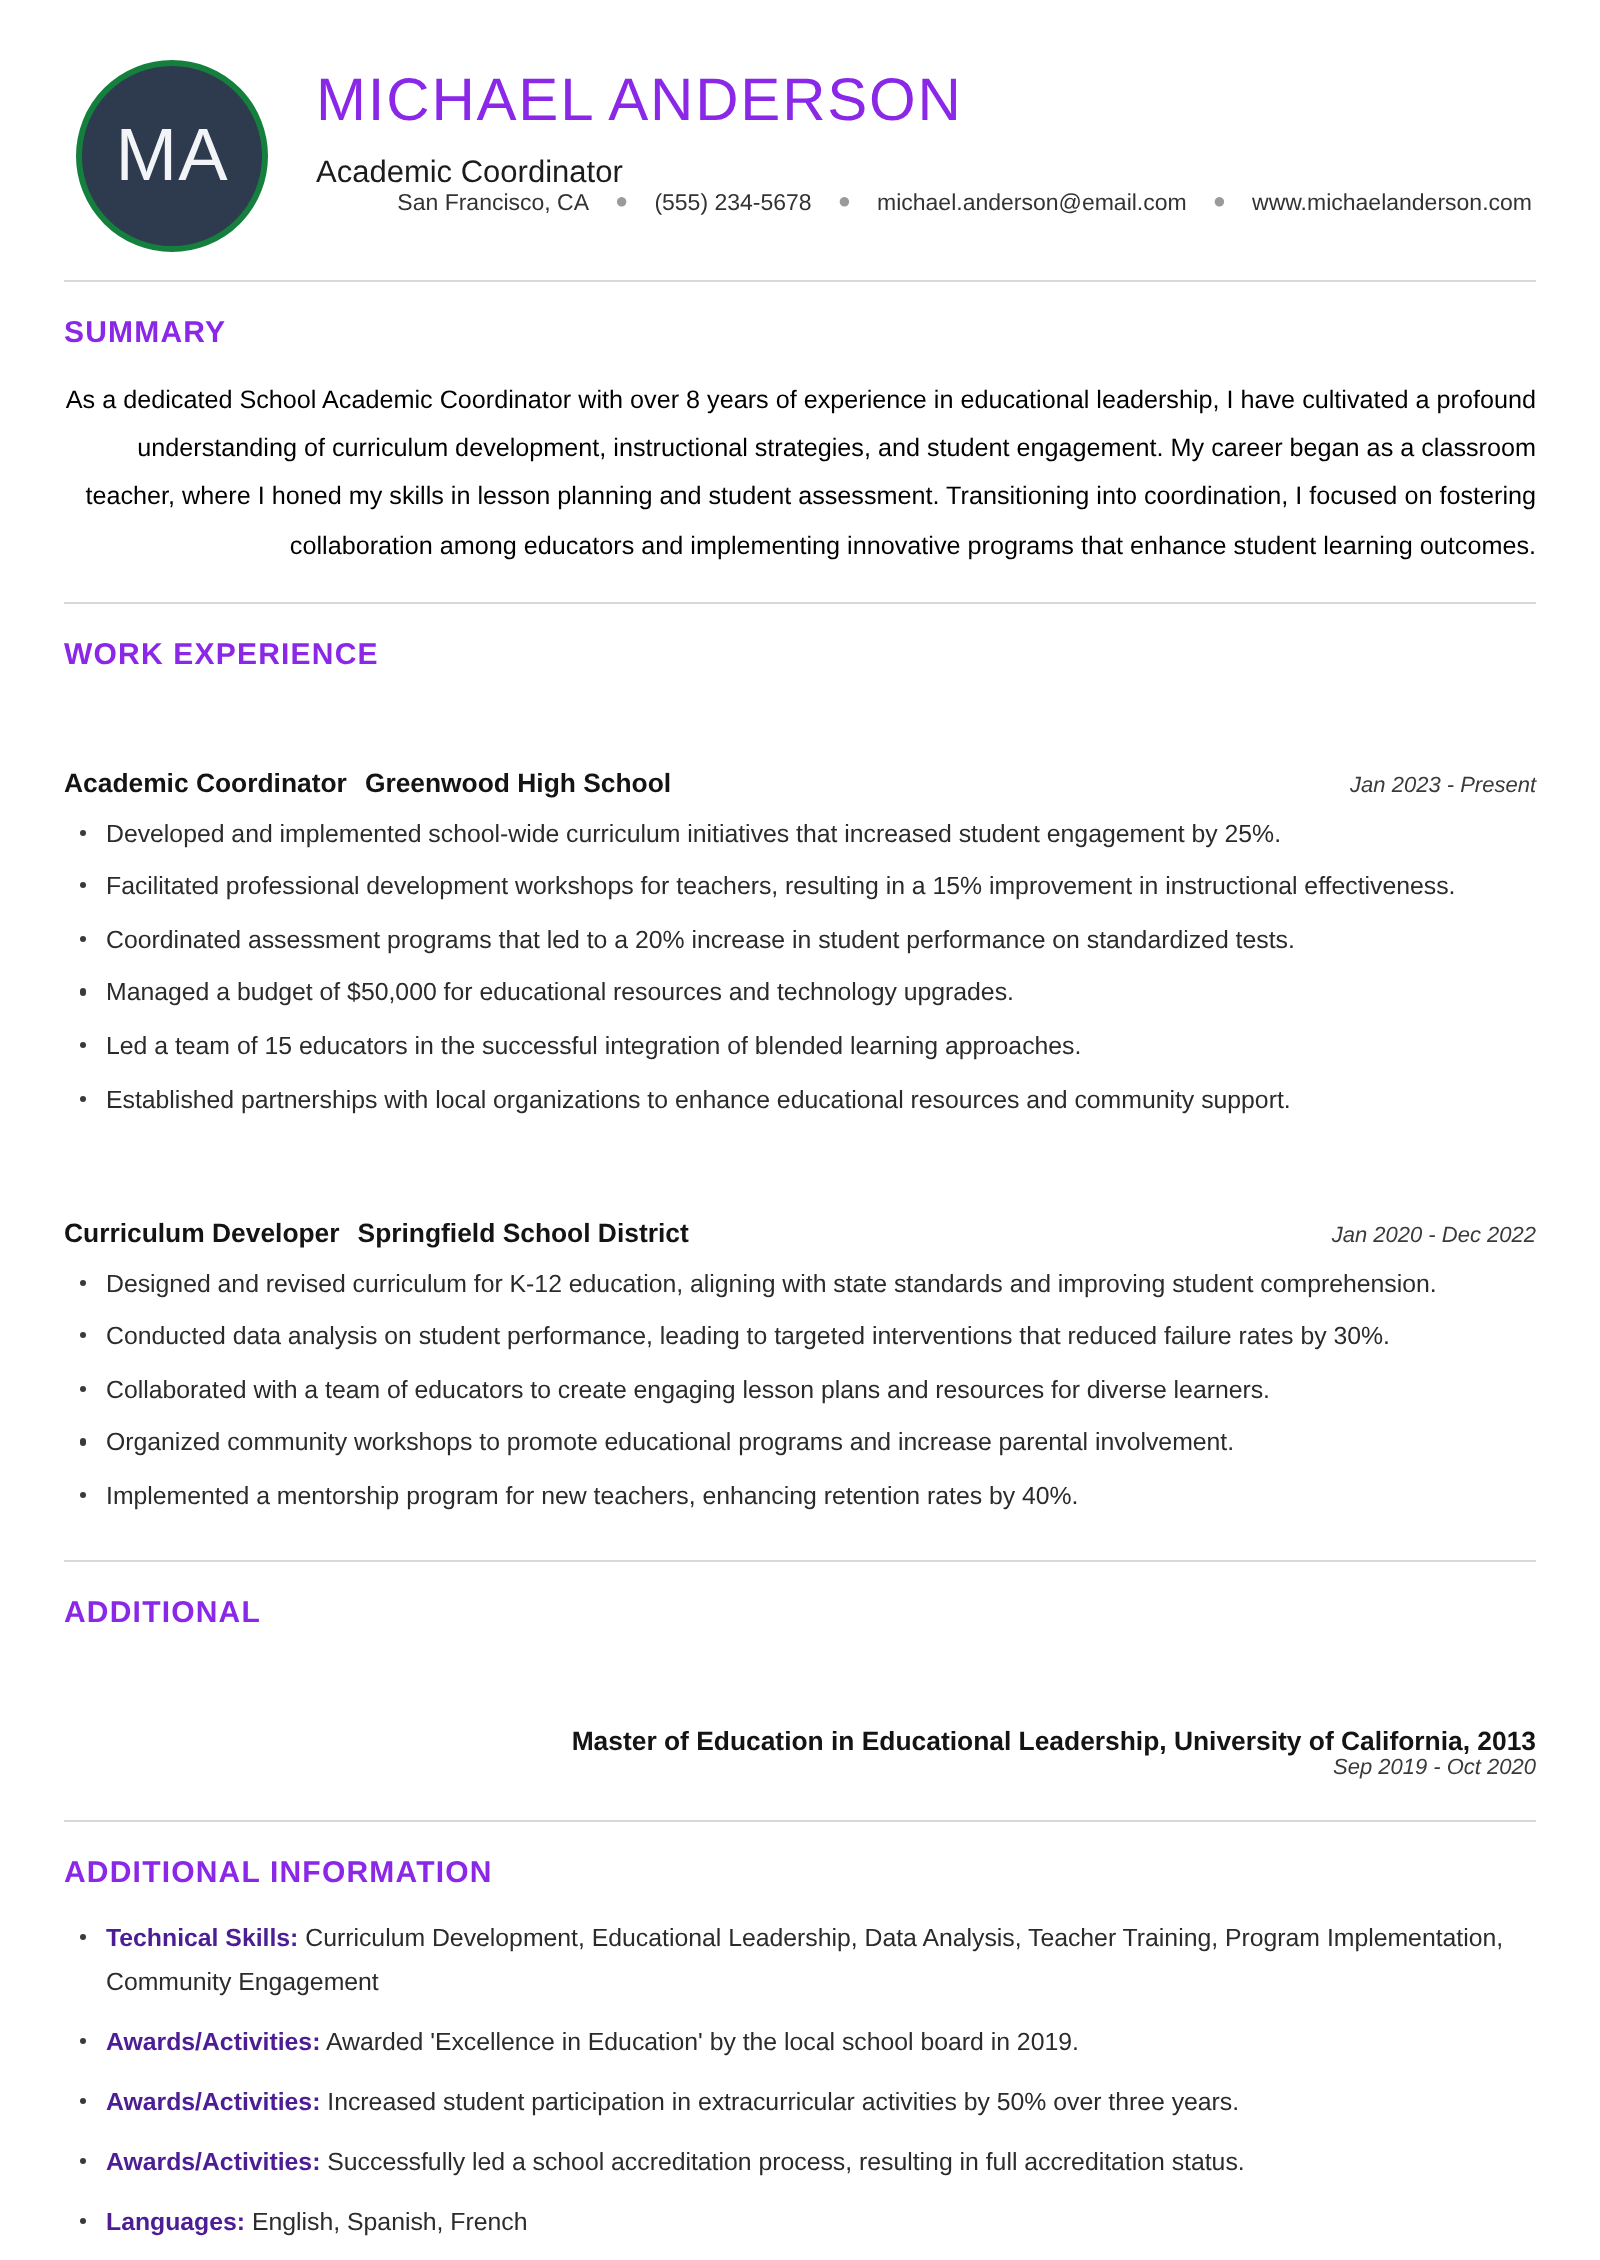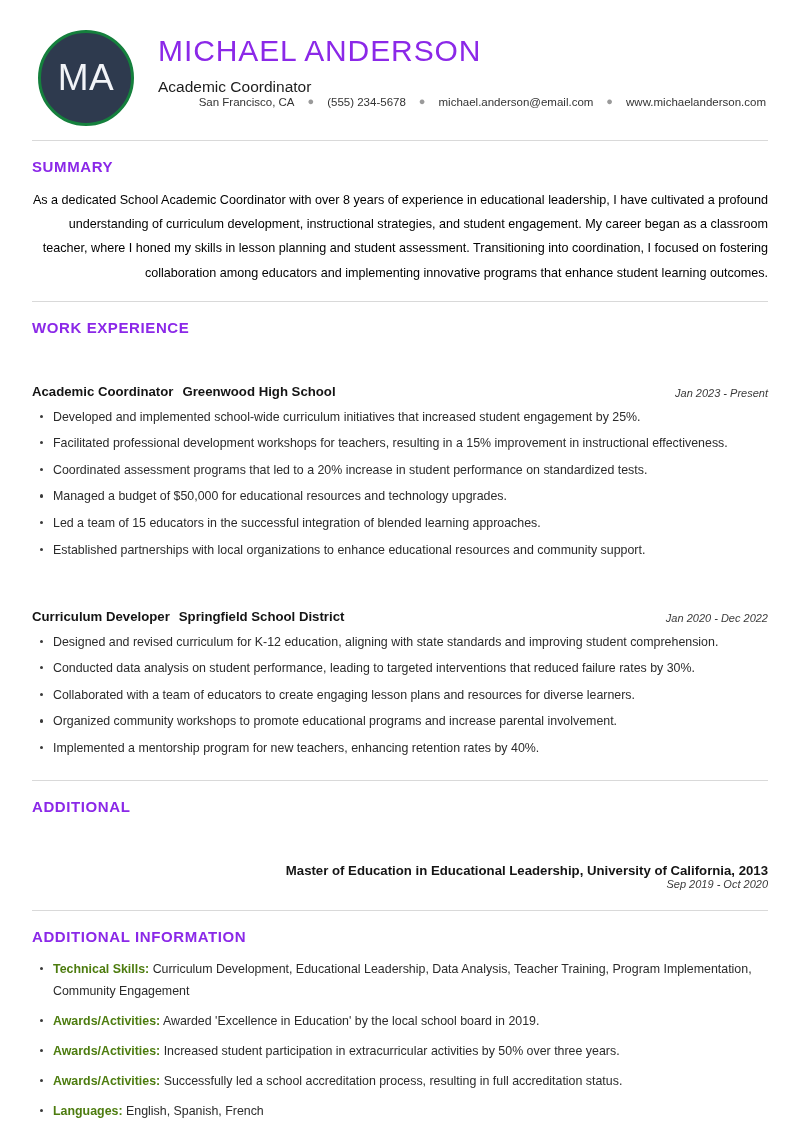--- a/index.html
+++ b/index.html
@@ -171,21 +171,21 @@
     left: 8px;
     top: 9px;
     width: 3.2px;
     height: 3.2px;
     border-radius: 50%;
     background: #3a3a3a;
   }
 
   ul.bullets.wide > li { margin-bottom: 8px; }
 
-  .li-label { font-weight: bold; color: #4d7c0f; }
+  .li-label { font-weight: bold; color: #4c1d95; }
 
   .edu-section .entry-head { margin-bottom: 0; flex-direction: column; }
 </style>
 </head>
 <body>
 
 <div class="page">
 
   <div class="header">
     <div class="avatar">

